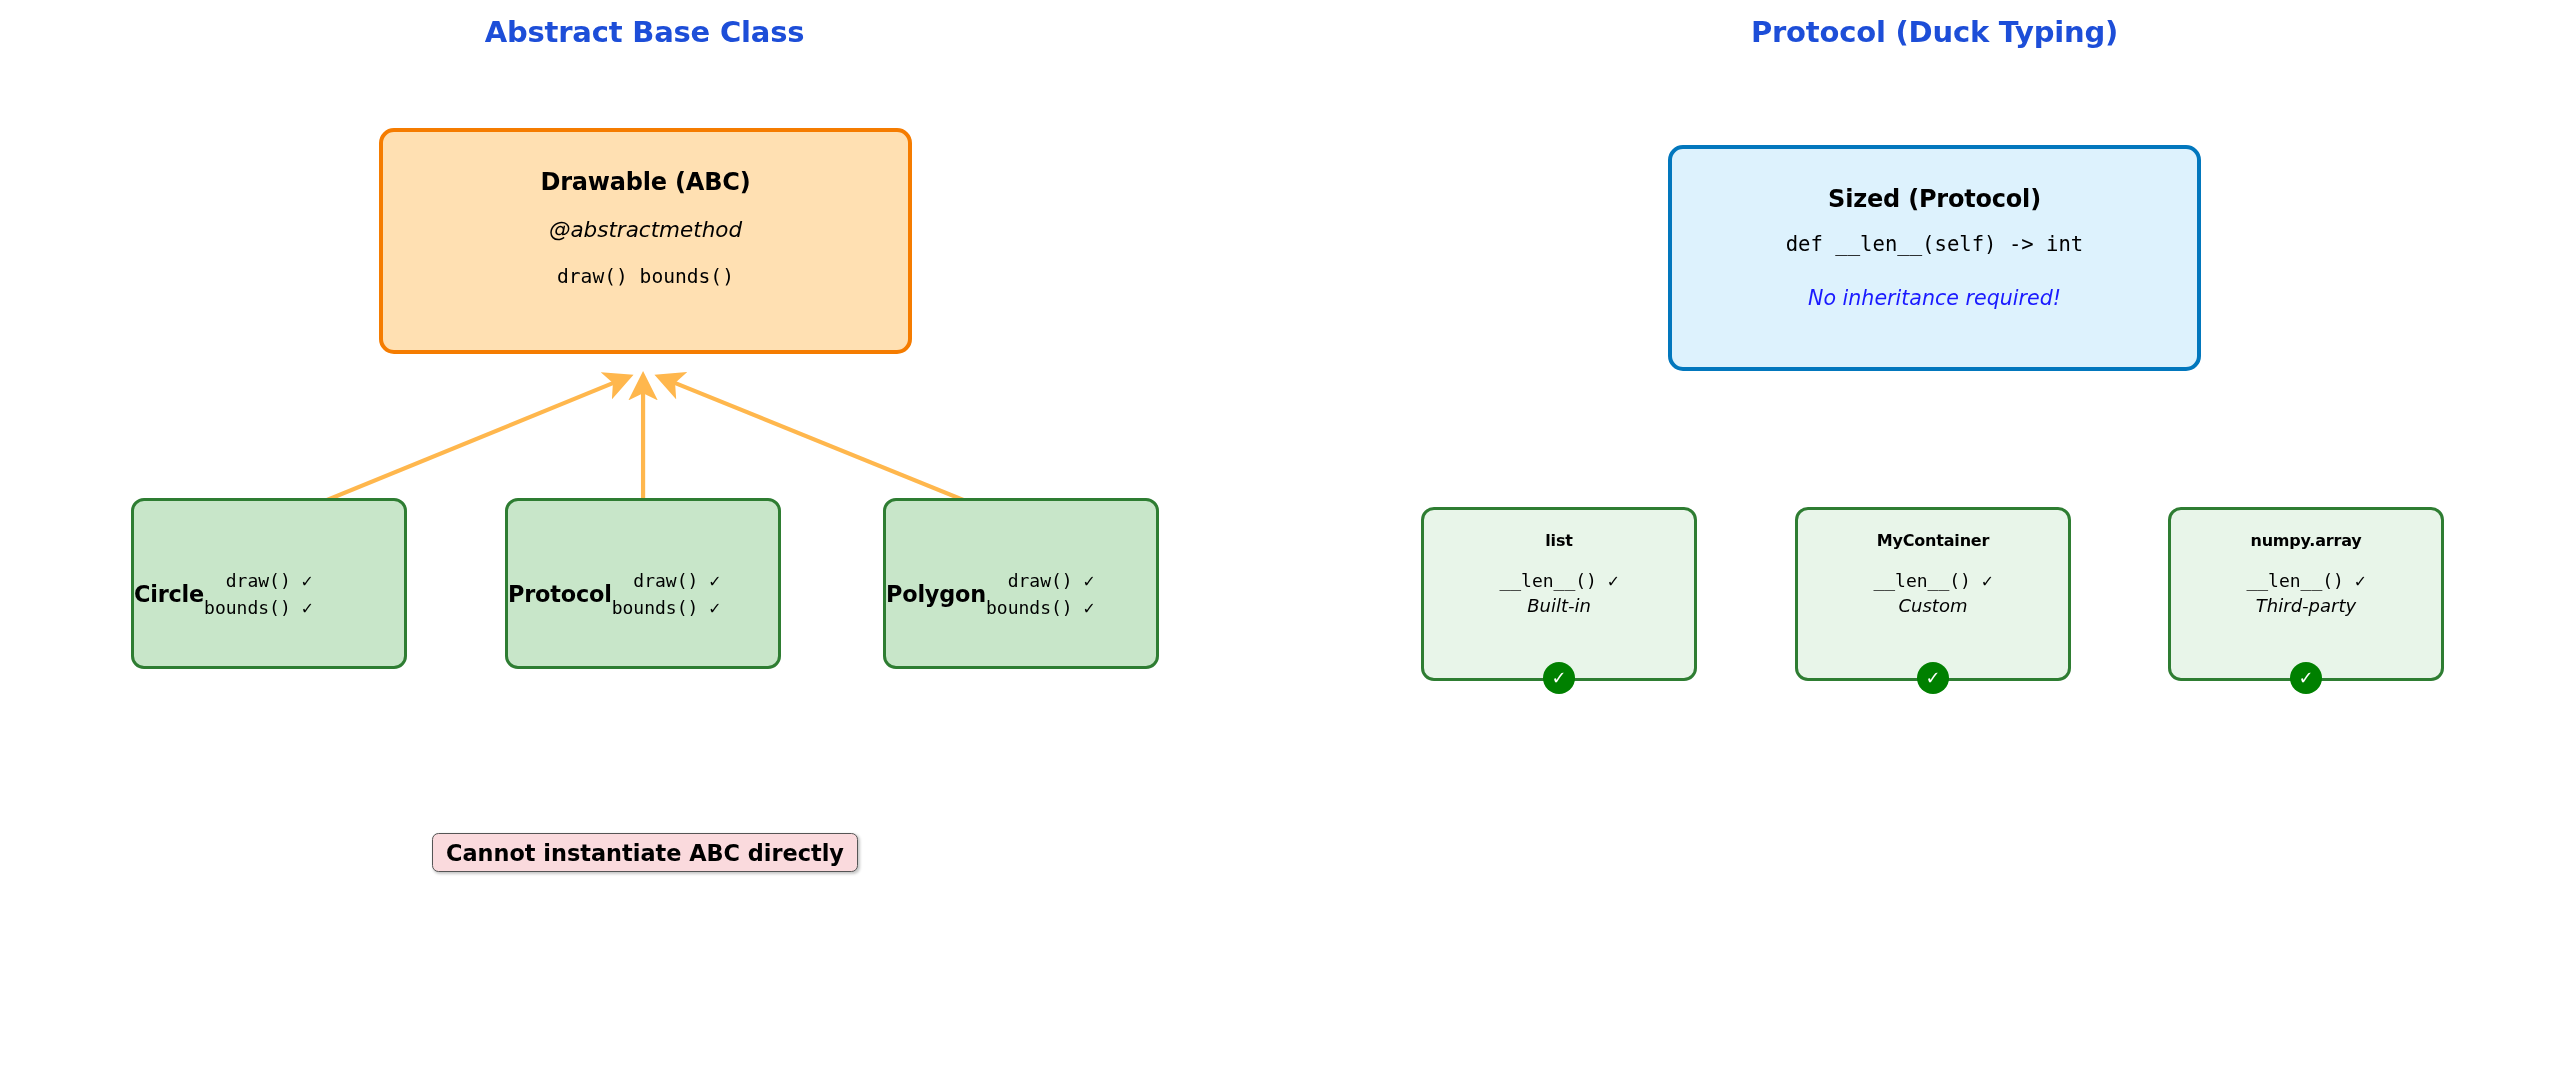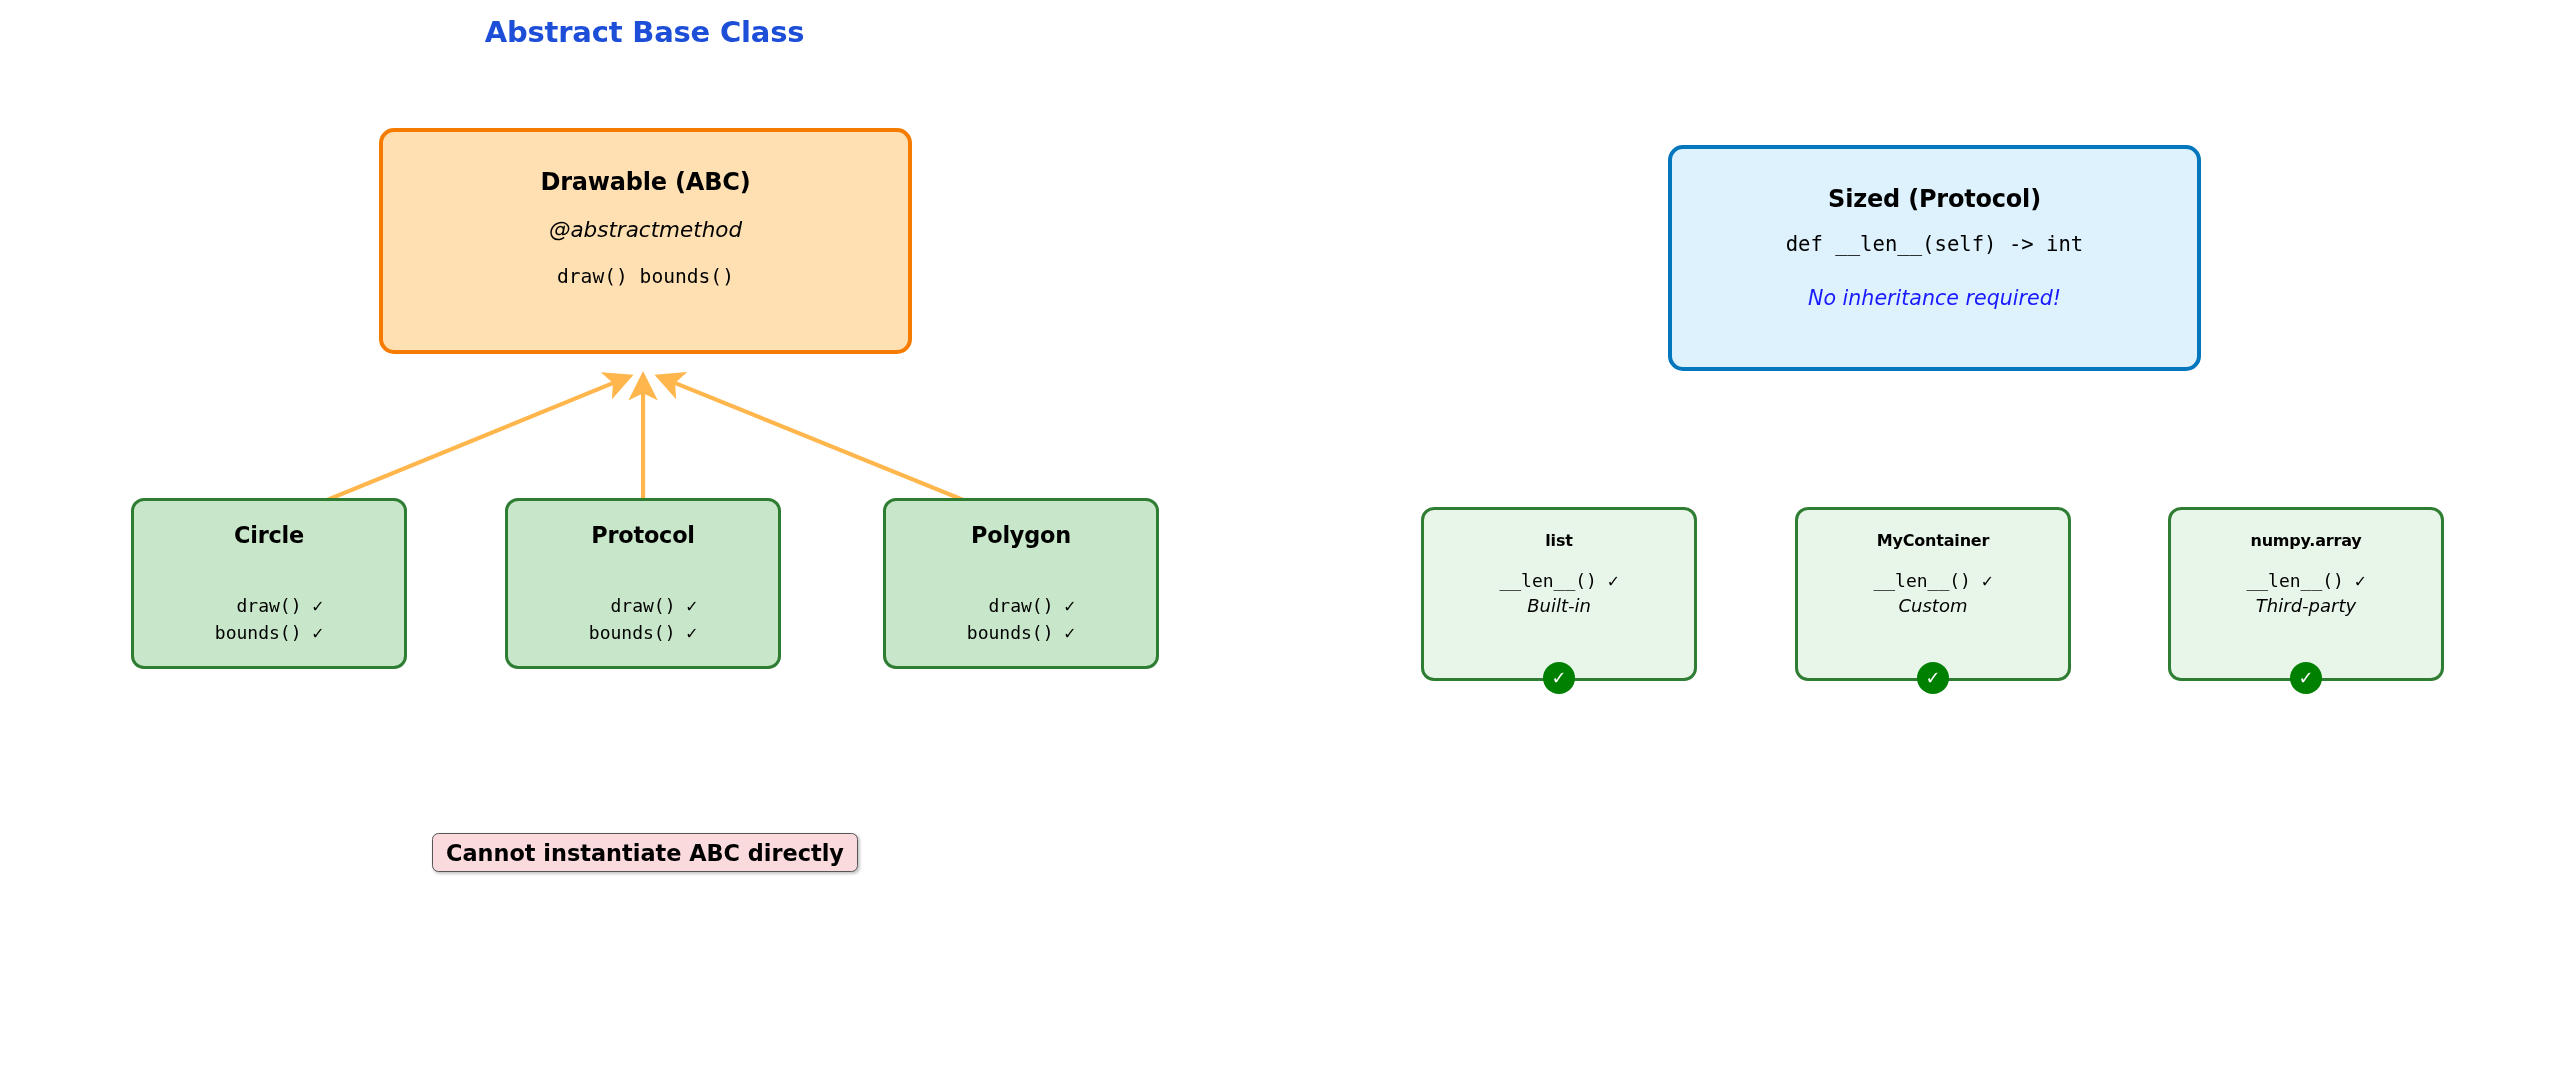--- a/index.html
+++ b/index.html
@@ -116,23 +116,22 @@
   .impl-card {
     position: absolute;
     box-sizing: border-box;
     top: 498px;
     width: 276px;
     height: 171px;
     border-radius: 13px;
     background: #c8e6c9;
     border: 3.7px solid #2e7d32;
     display: flex;
-    flex-direction: column;
-    align-items: center;
-    gap: 23px;
+    flex-direction: row;
+    align-items: center;
   }
   .impl-card .c-title {
     margin-top: 20.6px;
     font-size: 22.4px;
     font-weight: bold;
     color: #000;
     letter-spacing: -0.2px;
   }
   .impl-card .c-lines {
     margin-top: 22.4px;
@@ -221,20 +220,21 @@
     width: 348px;
     background: #c8f0c8;
   }
 </style>
 </head>
 <body>
 
 <div id="canvas">
 
   <div class="panel-title" id="title-left">Abstract Base Class</div>
+  <div class="panel-title" id="title-right">Protocol (Duck Typing)</div>
 
   <svg id="arrows" viewBox="0 0 2756 1154" xmlns="http://www.w3.org/2000/svg">
     <defs>
       <marker id="arrowhead" markerWidth="7" markerHeight="7" refX="5.6" refY="3.5" orient="auto" markerUnits="strokeWidth">
         <path d="M0,0 L7,3.5 L0,7 L1.7,3.5 z" fill="#FFB74D"></path>
       </marker>
     </defs>
     <line x1="288" y1="560" x2="672" y2="403" stroke="#FFB74D" stroke-width="4.5" marker-end="url(#arrowhead)"></line>
     <line x1="688" y1="560" x2="688" y2="403" stroke="#FFB74D" stroke-width="4.5" marker-end="url(#arrowhead)"></line>
     <line x1="1093" y1="560" x2="706" y2="403" stroke="#FFB74D" stroke-width="4.5" marker-end="url(#arrowhead)"></line>

